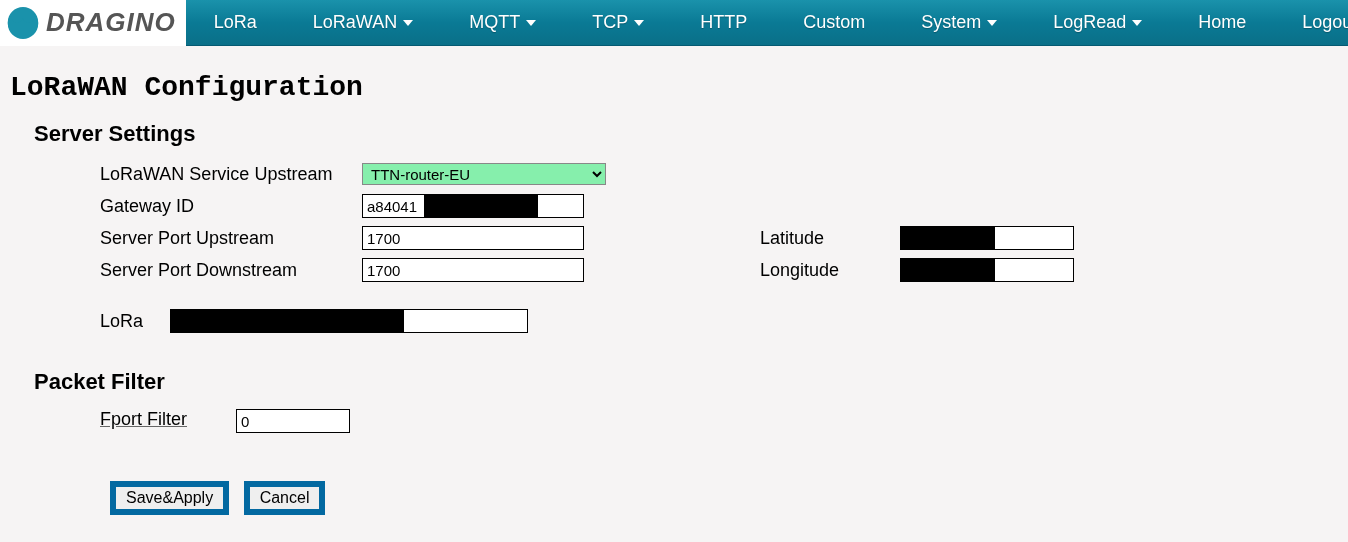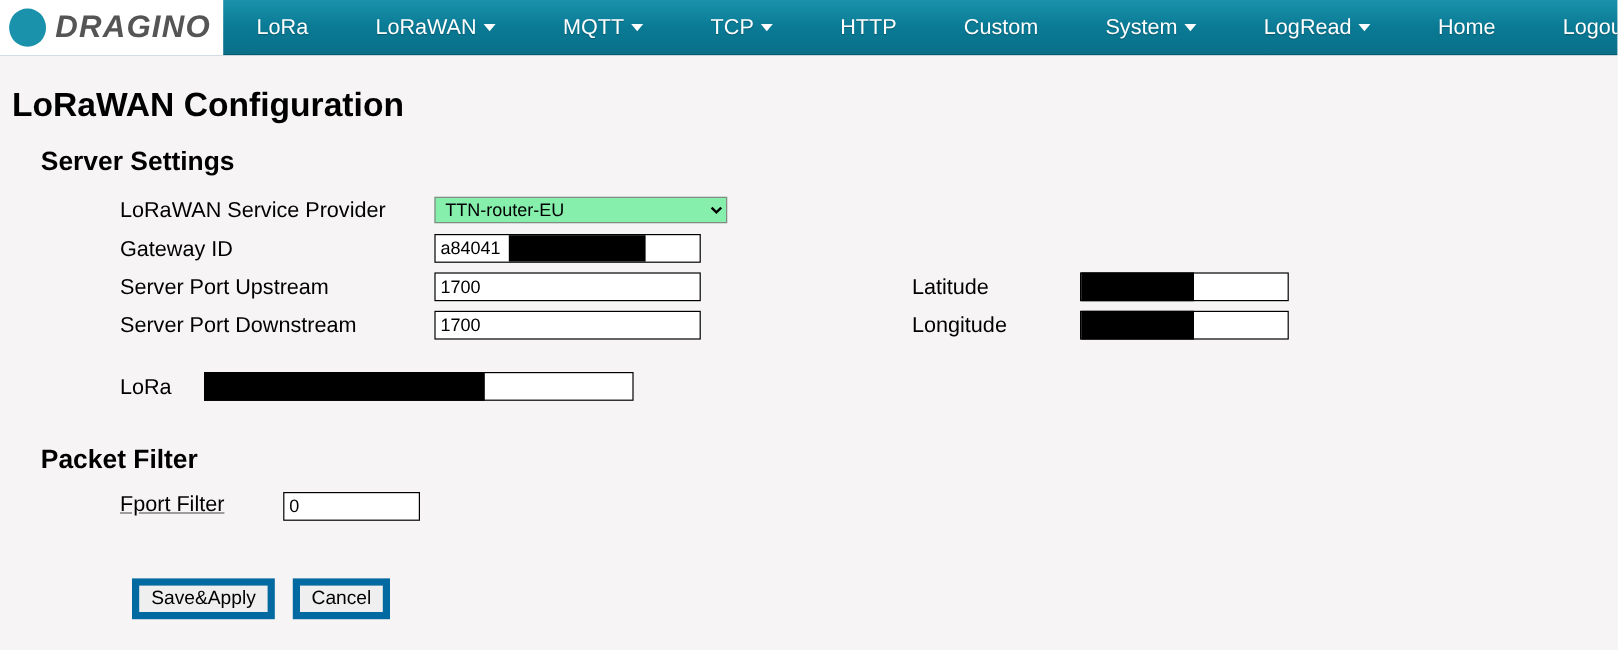--- a/index.html
+++ b/index.html
@@ -35,21 +35,21 @@
     .caret {
       display: inline-block;
       margin-left: 6px;
       width: 0; height: 0;
       border-left: 5px solid transparent;
       border-right: 5px solid transparent;
       border-top: 6px solid #fff;
     }
     
     .content { padding: 12px 10px 30px 10px; }
-    h1 { font-size: 28px; font-weight: bold; margin: 14px 0 18px 0; }
+    h1 { font-size: 28px; font-weight: bold; margin: 14px 0 18px 0; font-family: Liberation Mono, monospace; }
     h2 { font-size: 22px; font-weight: bold; margin: 8px 0 14px 24px; }
     
     .grid-two {
       display: flex;
       align-items: flex-start;
     }
     .col-left { margin-left: 90px; width: 580px; }
     .col-right { margin-left: 80px; }
     
     .form-row {
@@ -158,21 +158,21 @@
   </div>
 </div>
 
 <div class="content">
   <h1>LoRaWAN Configuration</h1>
   <h2>Server Settings</h2>
 
   <div class="grid-two">
     <div class="col-left">
       <div class="form-row">
-        <span class="form-label">LoRaWAN Service Provider</span>
+        <span class="form-label">LoRaWAN Service Upstream</span>
         <select class="provider">
           <option>TTN-router-EU</option>
         </select>
       </div>
       <div class="form-row">
         <span class="form-label">Gateway ID</span>
         <span class="gw-wrap">
           <input class="text" type="text" value="a84041" style="">
           <span class="gw-black"></span>
         </span>

